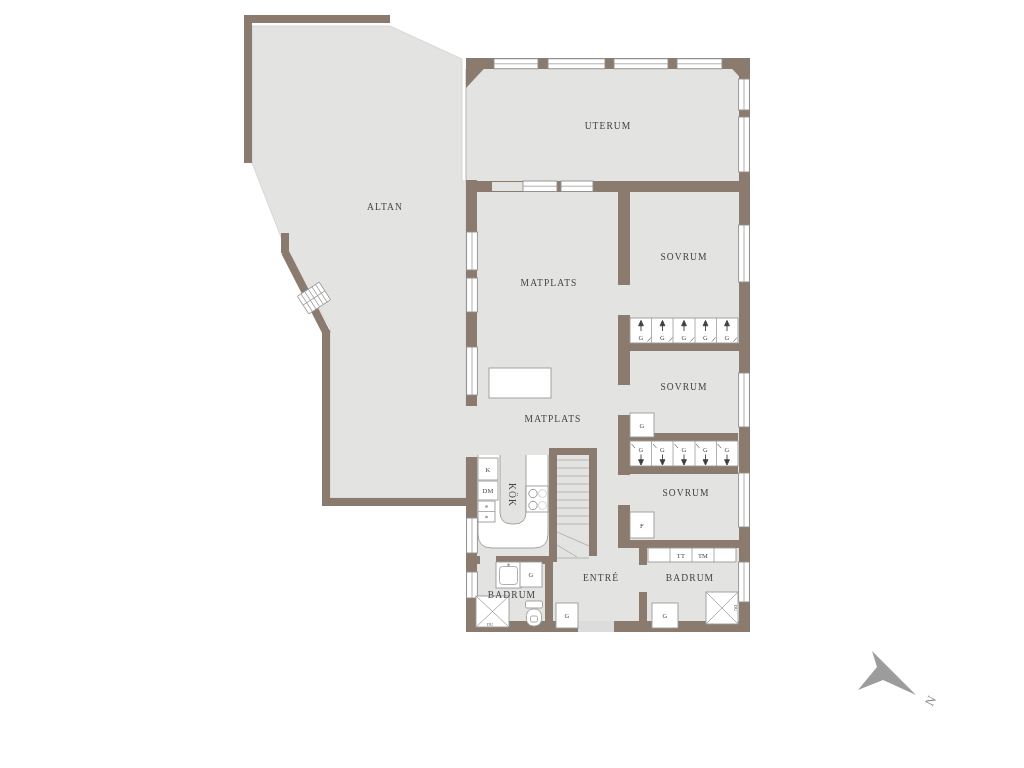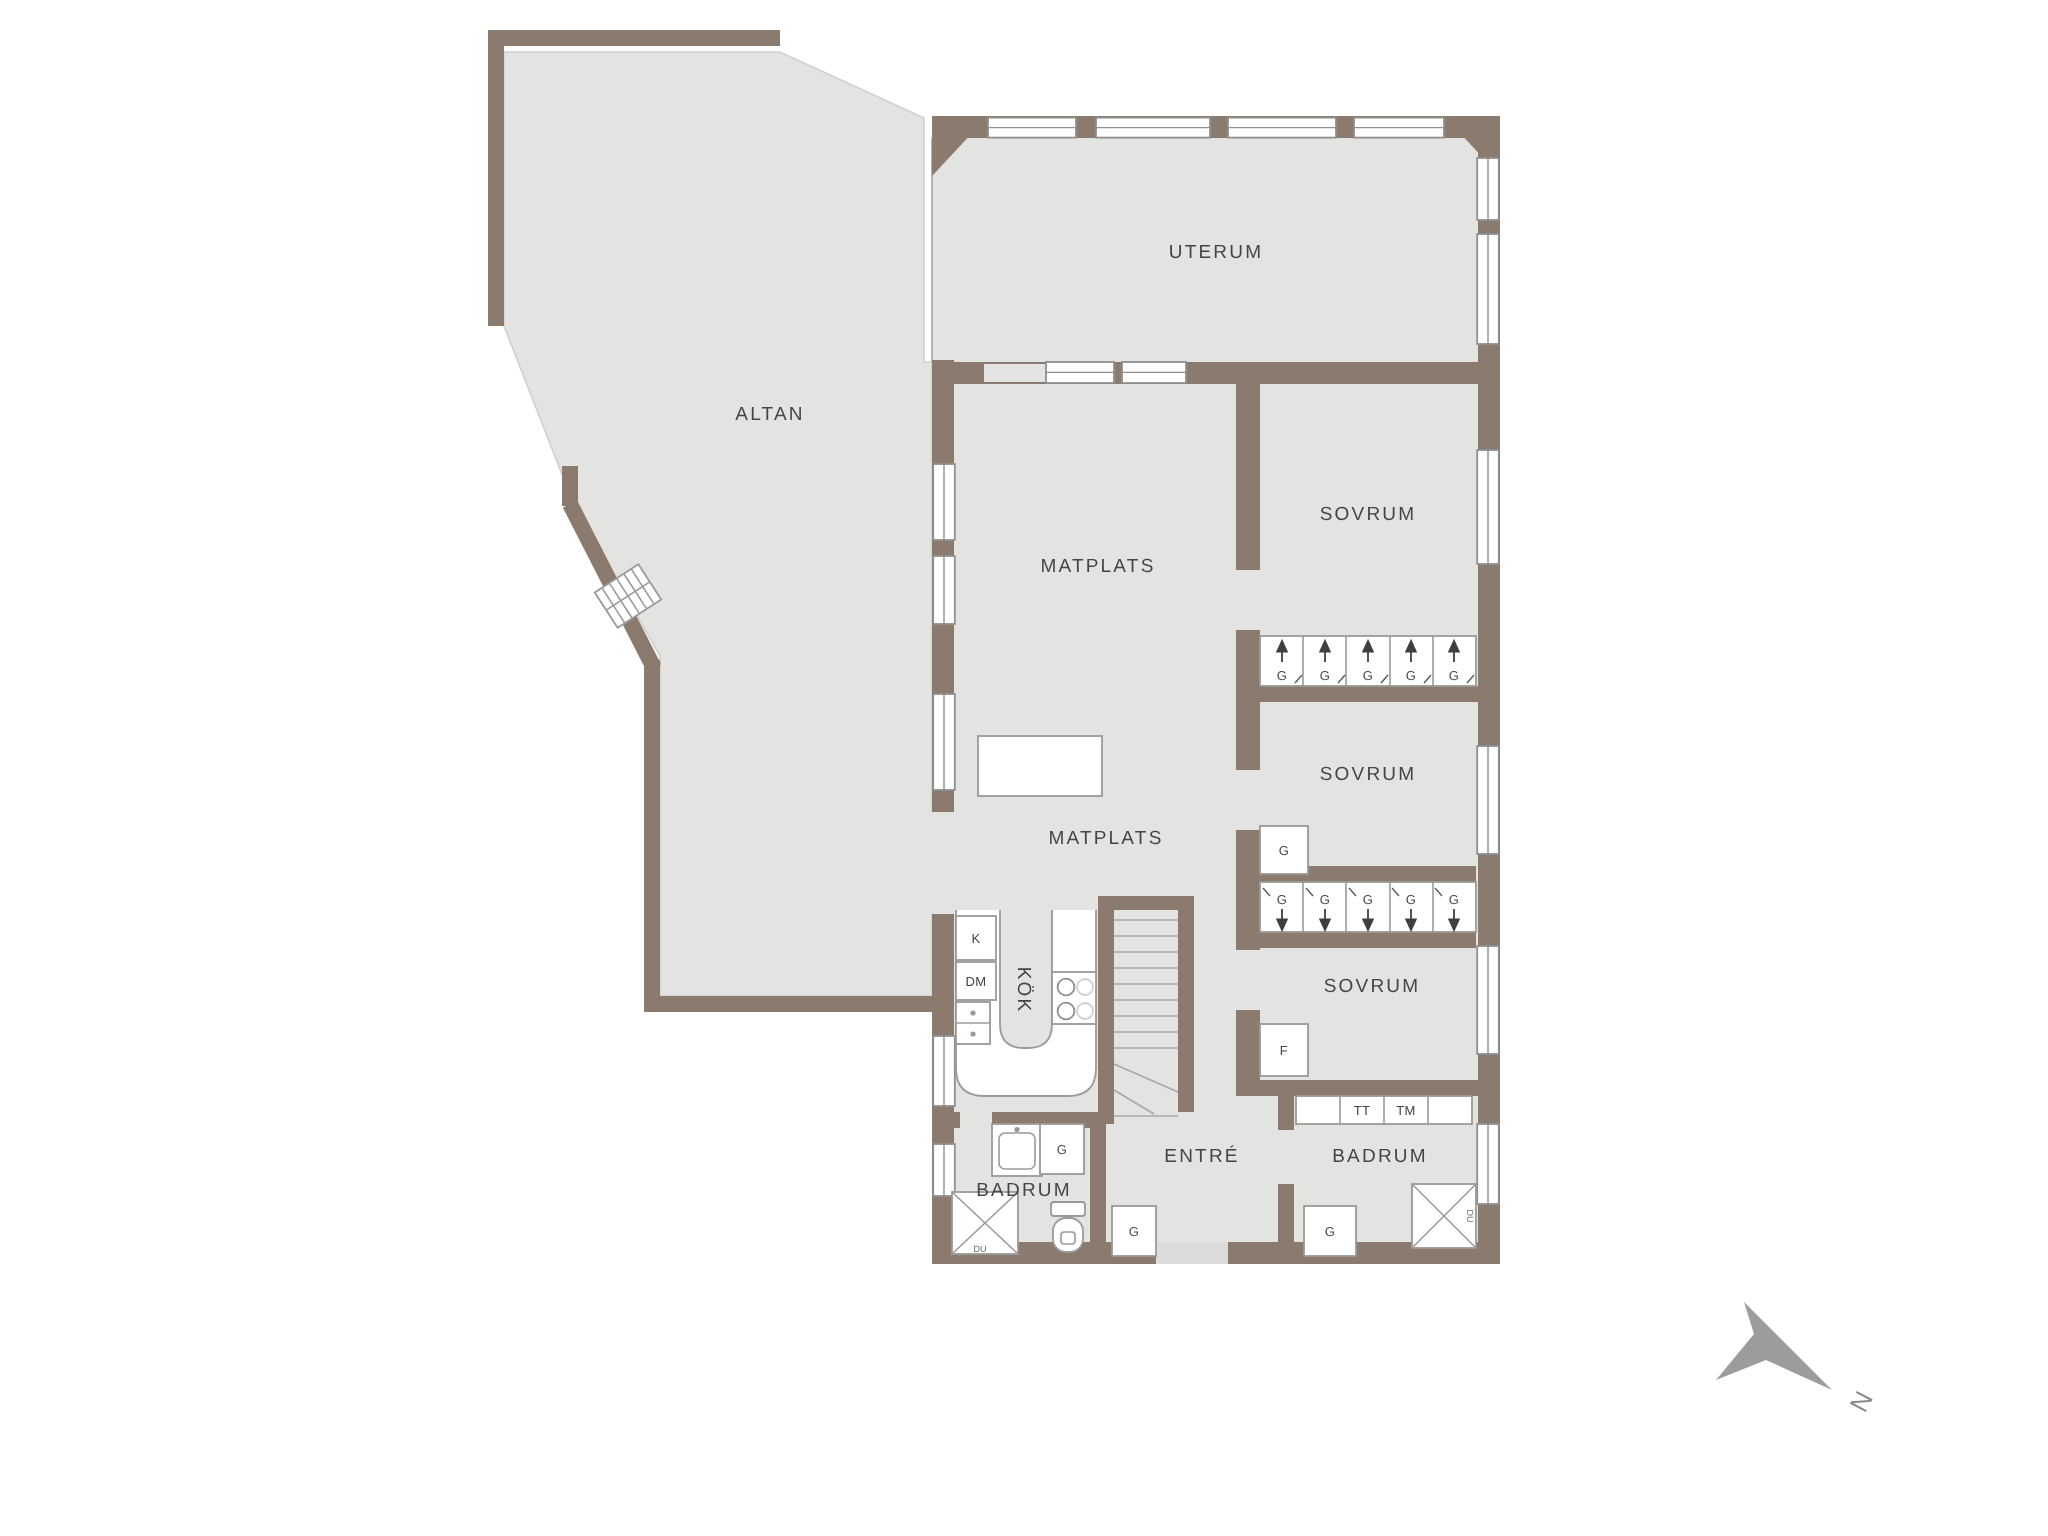--- a/index.html
+++ b/index.html
@@ -1,17 +1,17 @@
 <!DOCTYPE html>
 <html><head>
 <meta charset="utf-8">
 <style>
   html,body{margin:0;padding:0;background:#ffffff;}
   .stage{position:relative;width:1024px;height:768px;background:#ffffff;overflow:hidden;
-         font-family:Liberation Sans, sans-serif;}
+         font-family:Liberation Serif, serif;}
   svg{display:block;}
   .wall{fill:#8a7b6e;stroke:none;}
   .floor{fill:#e3e3e2;}
   .open{fill:#e3e3e2;}
   .open-light{fill:#dcdcdc;}
   .win-frame{fill:#ffffff;stroke:#8f8f8f;stroke-width:0.9;}
   .win-line{stroke:#8f8f8f;stroke-width:0.7;fill:none;}
   .fixture{fill:#ffffff;stroke:#9a9a9a;stroke-width:0.9;}
   .fixline{stroke:#9a9a9a;stroke-width:0.8;fill:none;}
   .tread{stroke:#a8a8a8;stroke-width:0.8;fill:none;}

